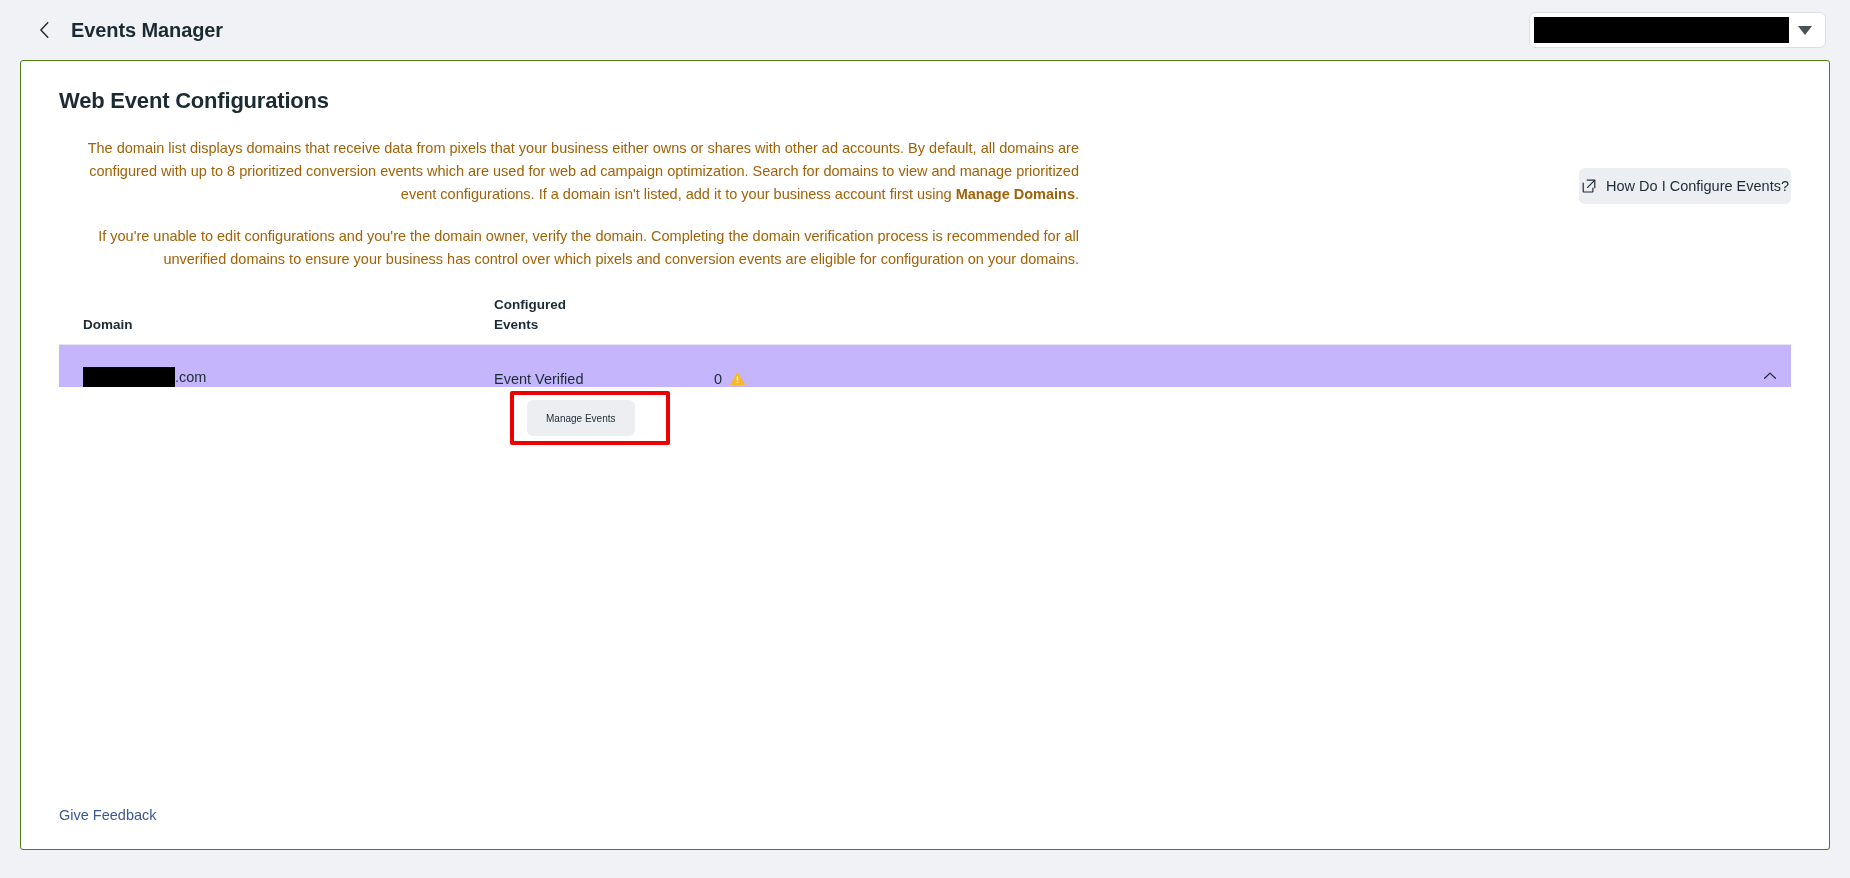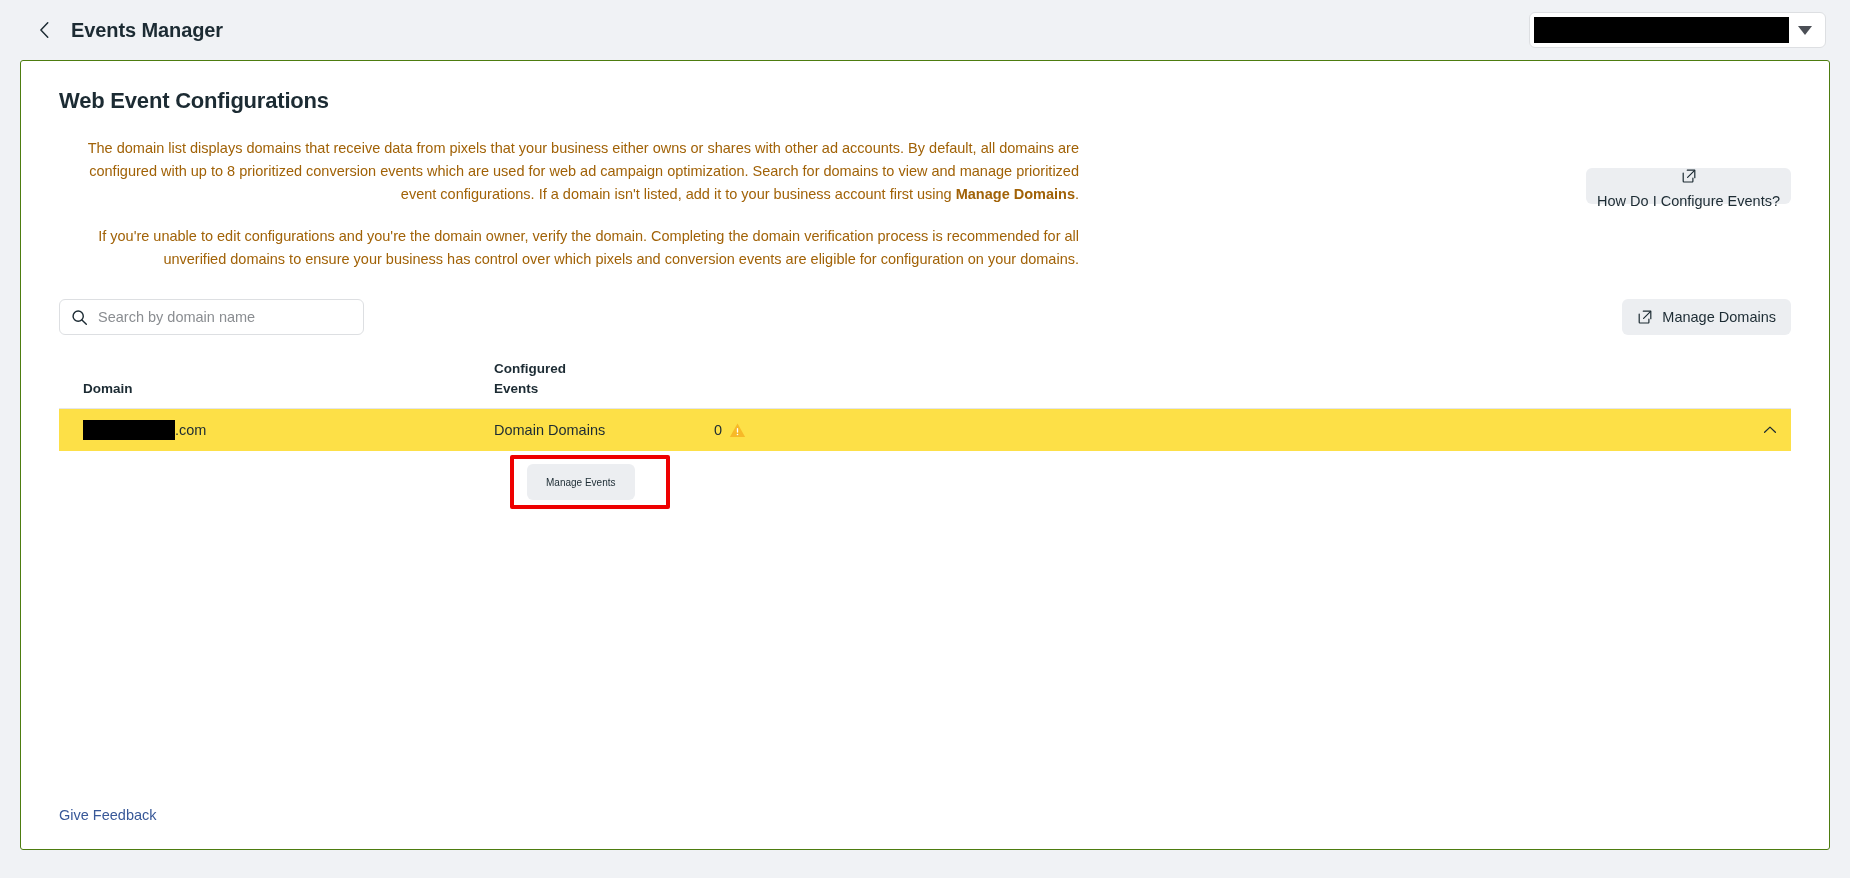--- a/index.html
+++ b/index.html
@@ -102,26 +102,25 @@
     position: absolute;
     top: 107px;
     right: 38px;
     height: 36px;
     background: #eceef1;
     border: none;
     border-radius: 6px;
     display: flex;
     align-items: center;
     gap: 9px;
-    padding: 0 11px;
-    font-size: 14.5px;
-    color: #1c2b33;
-    cursor: pointer;
-    font-family: "Liberation Sans", sans-serif;
-    flex-direction: column;
+    padding: 0 2px;
+    font-size: 14.5px;
+    color: #1c2b33;
+    cursor: pointer;
+    font-family: "Liberation Sans", sans-serif;
   }
 
   
   .search-row {
     margin-top: 28px;
     display: flex;
     align-items: center;
   }
   .search-box {
     width: 305px;
@@ -177,23 +176,23 @@
     font-weight: bold;
     color: #1c2b33;
     line-height: 20px;
   }
   .col-domain { width: 435px; padding-left: 24px; }
   .col-status { width: 0px; }
   .col-events { width: 260px; }
 
   .trow {
     display: flex;
-    align-items: center;
+    align-items: flex-end;
     height: 42px;
-    background: #fde047;
+    background: #c4b5fd;
   }
   .cell { font-size: 14.5px; color: #1c2b33; }
   .cell-domain {
     width: 435px;
     padding-left: 24px;
     display: flex;
     align-items: center;
   }
   .domain-redacted {
     display: inline-block;
@@ -283,55 +282,37 @@
 
   <button class="help-btn">
     <svg class="ext-icon" viewBox="0 0 16 16">
       <path d="M2.2 5.0 v8.3 a0.7 0.7 0 0 0 0.7 0.7 h8.3 a0.7 0.7 0 0 0 0.7 -0.7 v-3.1" fill="none" stroke="#1c2b33" stroke-width="1.2" stroke-linecap="round"></path>
       <path d="M6.3 2.2 h7.5 v7.5" fill="none" stroke="#1c2b33" stroke-width="1.2" stroke-linecap="round" stroke-linejoin="round"></path>
       <path d="M13.4 2.6 L6.6 9.4" fill="none" stroke="#1c2b33" stroke-width="1.2" stroke-linecap="round"></path>
     </svg>
     <span>How Do I Configure Events?</span>
   </button>
 
-  <div class="search-row">
-    <div class="search-box">
-      <svg width="17" height="17" viewBox="0 0 18 18">
-        <circle cx="7.6" cy="7.6" r="5.4" fill="none" stroke="#1c2b33" stroke-width="1.5"></circle>
-        <path d="M11.6 11.6 L16.2 16.2" stroke="#1c2b33" stroke-width="1.5" stroke-linecap="round"></path>
-      </svg>
-      <input class="search-input" type="text" placeholder="Search by domain name" style="">
-    </div>
-
-    <button class="manage-domains-btn">
-      <svg class="ext-icon" viewBox="0 0 16 16">
-        <path d="M2.2 5.0 v8.3 a0.7 0.7 0 0 0 0.7 0.7 h8.3 a0.7 0.7 0 0 0 0.7 -0.7 v-3.1" fill="none" stroke="#1c2b33" stroke-width="1.2" stroke-linecap="round"></path>
-        <path d="M6.3 2.2 h7.5 v7.5" fill="none" stroke="#1c2b33" stroke-width="1.2" stroke-linecap="round" stroke-linejoin="round"></path>
-        <path d="M13.4 2.6 L6.6 9.4" fill="none" stroke="#1c2b33" stroke-width="1.2" stroke-linecap="round"></path>
-      </svg>
-      <span>Manage Domains</span>
-    </button>
-  </div>
 
   <div class="table">
     <div class="thead">
       <div class="th col-domain">Domain</div>
       <div class="th col-status"></div>
       <div class="th col-events">
         <div>Configured</div>
         <div>Events</div>
       </div>
     </div>
 
     <div class="trow">
       <div class="cell cell-domain">
         <span class="domain-redacted"></span>
           <span class="domain-tld">.com</span>
       </div>
-      <div class="cell cell-status">Domain Domains</div>
+      <div class="cell cell-status">Event Verified</div>
       <div class="cell cell-events">
         <span>0</span>
         <svg class="warn-icon" viewBox="0 0 18 18">
           <path d="M9 1.6 L17.1 16.0 H0.9 Z" fill="#f7b928"></path>
           <rect x="8.3" y="6.4" width="1.4" height="5.0" rx="0.7" fill="#ffffff"></rect>
           <circle cx="9" cy="13.3" r="0.85" fill="#ffffff"></circle>
         </svg>
       </div>
       <div class="row-collapse">
         <svg viewBox="0 0 20 20" width="18" height="18">

